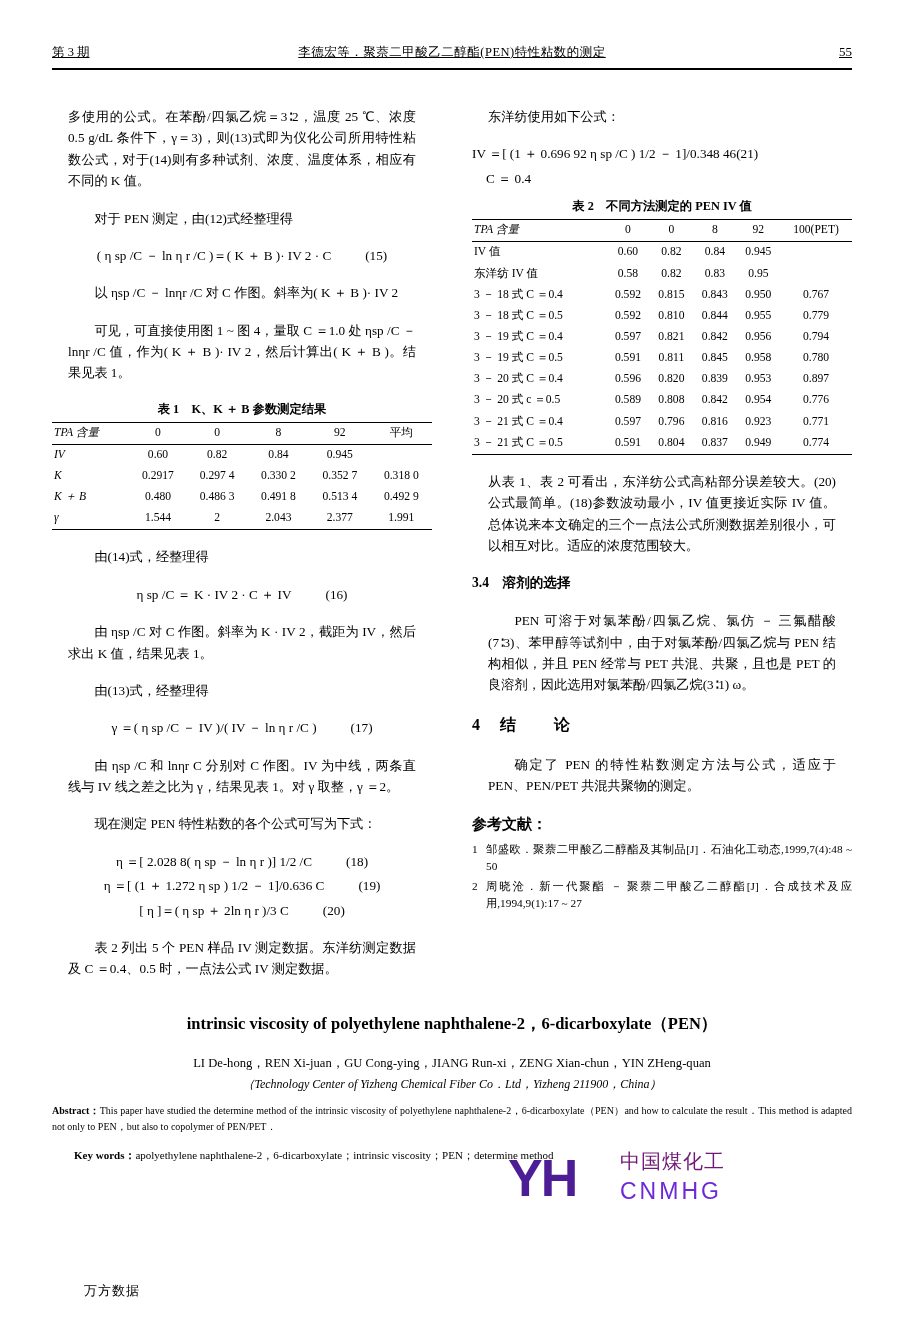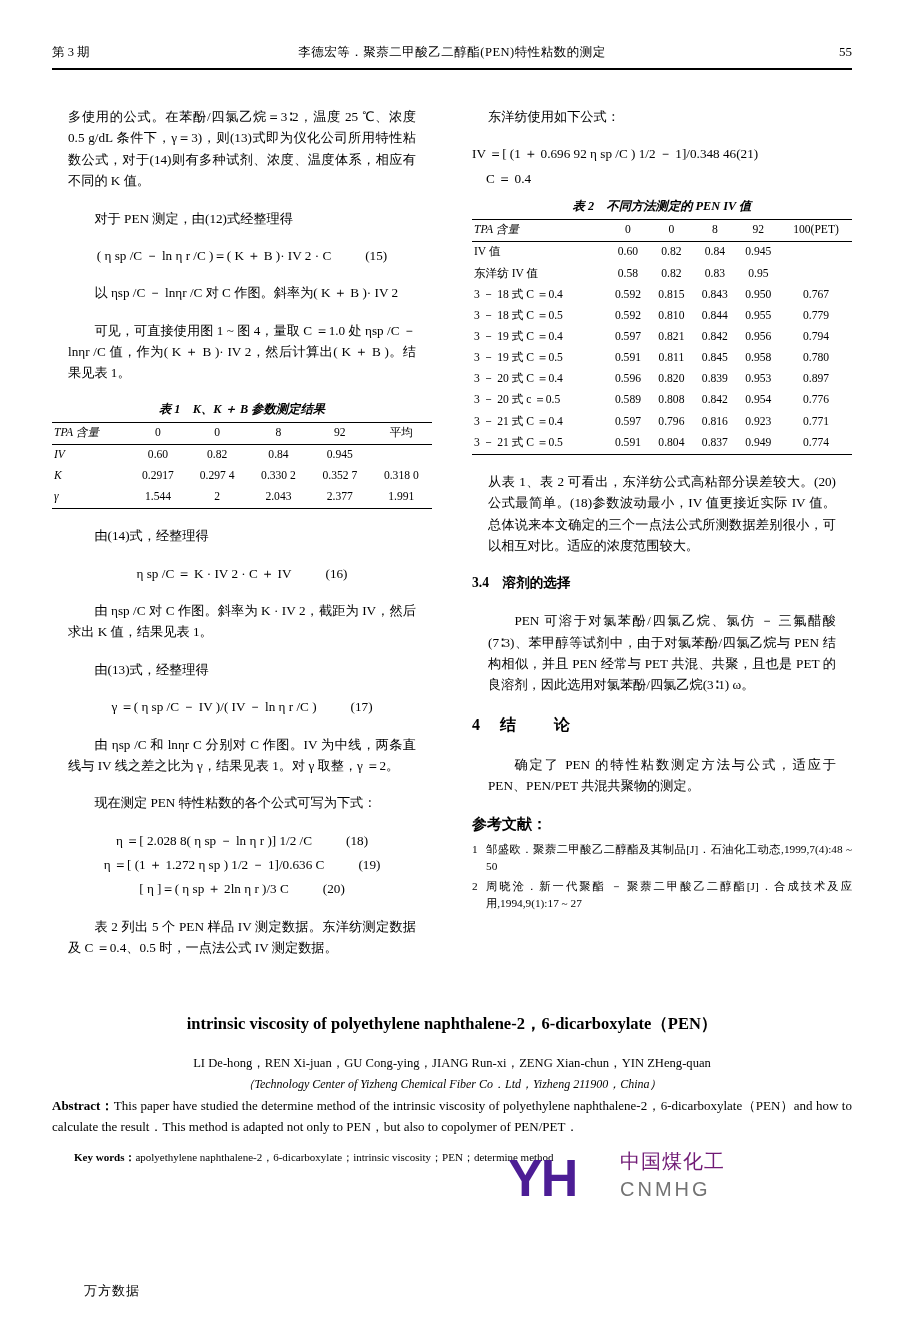--- a/index.html
+++ b/index.html
@@ -20,20 +20,21 @@
     width: 904px; height: 1320px;
     overflow: hidden;
   }
   
   .header {
     position: absolute;
     left: 52px; top: 44px; width: 800px;
     display: flex;
     align-items: baseline;
     font-size: 12.5px;
+    text-decoration: underline;
   }
   .header .left { width: 120px; }
   .header .center { flex: 1; text-align: center; letter-spacing: 0.5px; }
   .header .right { width: 120px; text-align: right; font-size: 13px; }
   .header-rule {
     position: absolute;
     left: 52px; top: 68px; width: 800px; height: 2px;
     background: #000;
   }
   
@@ -57,21 +58,20 @@
   }
   .formula .fnum {
     margin-left: 34px;
   }
   
   .tbl-cap {
     text-align: center;
     font-size: 12.3px;
     font-weight: bold;
     margin: 8px 0 2px 0;
-    font-style: italic;
   }
   table.data {
     border-collapse: collapse;
     width: 100%;
     font-size: 11.6px;
   }
   table.data td, table.data th {
     padding: 1.2px 2px;
     text-align: center;
     font-weight: normal;
@@ -132,22 +132,22 @@
     font-size: 12.6px;
     margin-top: 16px;
   }
   .en-aff {
     text-align: center;
     font-size: 12px;
     font-style: italic;
     margin-top: 2px;
   }
   .en-abs {
-    margin-top: 0;
-    font-size: 13px;
+    margin-top: 8px;
+    font-size: 10px;
     text-align: justify;
     line-height: 1.62;
   }
   .en-abs b { font-weight: bold; }
   .en-kw {
     margin-top: 12px;
     font-size: 11px;
     text-indent: 2em;
   }
   .wf {
@@ -174,22 +174,22 @@
   }
   .wm .cn-top {
     position: absolute; left: 112px; top: -2px;
     font-size: 20px;
     color: #701a75;
     font-family: "Liberation Sans", sans-serif;
     letter-spacing: 1px;
   }
   .wm .cn-bot {
     position: absolute; left: 112px; top: 28px;
-    font-size: 20px;
-    color: #737373;
+    font-size: 23px;
+    color: #6d28d9;
     font-family: "Liberation Sans", sans-serif;
     letter-spacing: 3px;
   }
 </style>
 </head>
 <body>
 
 <div class="page">
 
   <div class="header">
@@ -238,20 +238,28 @@
           </tr>
           <tr>
             <td class="lbl" style="font-style:italic">K</td>
             <td>0.2917</td>
             <td>0.297 4</td>
             <td>0.330 2</td>
             <td>0.352 7</td>
             <td>0.318 0</td>
           </tr>
           <tr>
+            <td class="lbl" style="font-style:italic">K ＋ B</td>
+            <td>0.480</td>
+            <td>0.486 3</td>
+            <td>0.491 8</td>
+            <td>0.513 4</td>
+            <td>0.492 9</td>
+          </tr>
+          <tr>
             <td class="lbl" style="font-style:italic">γ</td>
             <td>1.544</td>
             <td>2</td>
             <td>2.043</td>
             <td>2.377</td>
             <td>1.991</td>
           </tr>
         </tbody>
       </table>
     </div>

